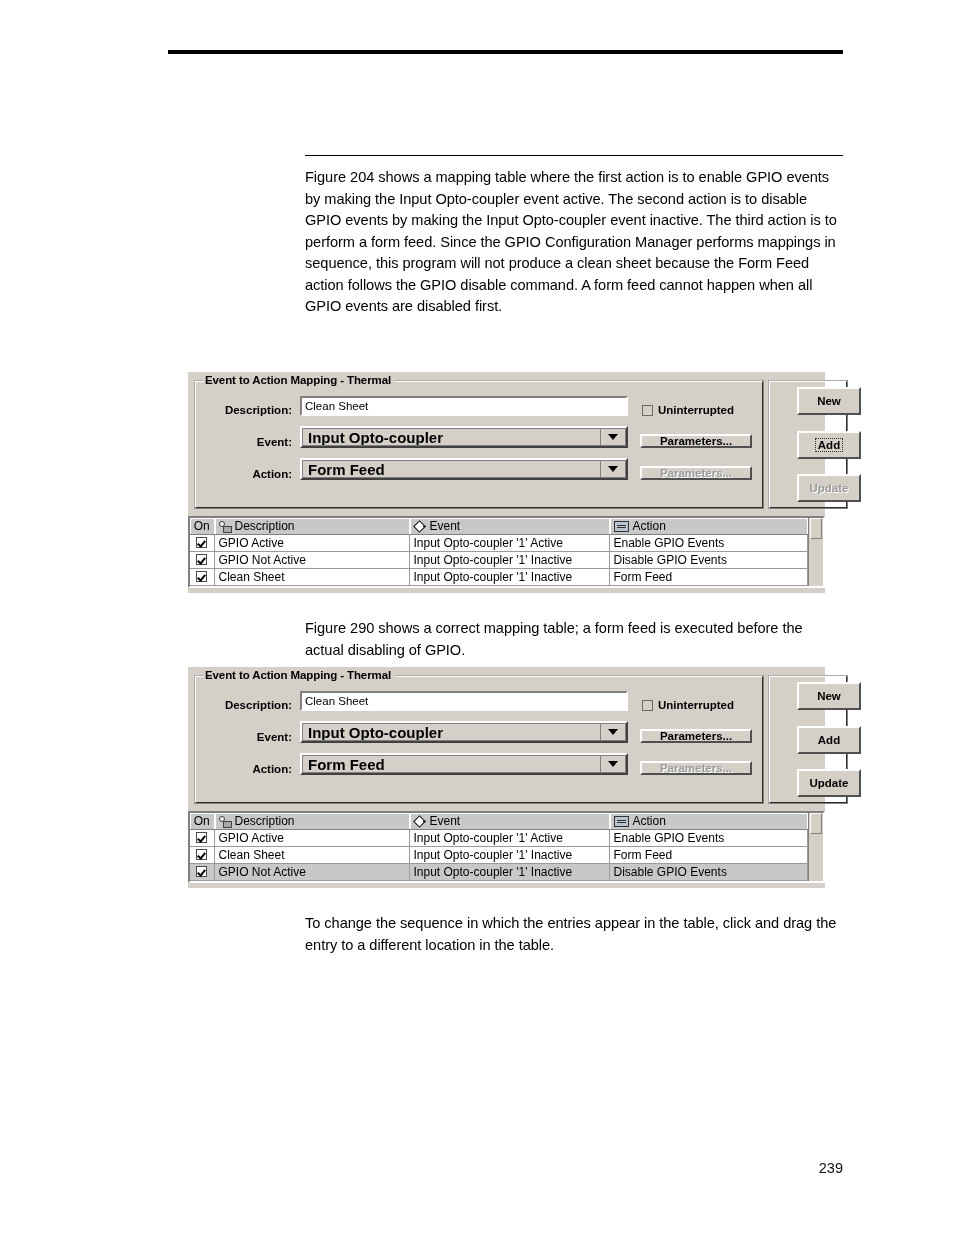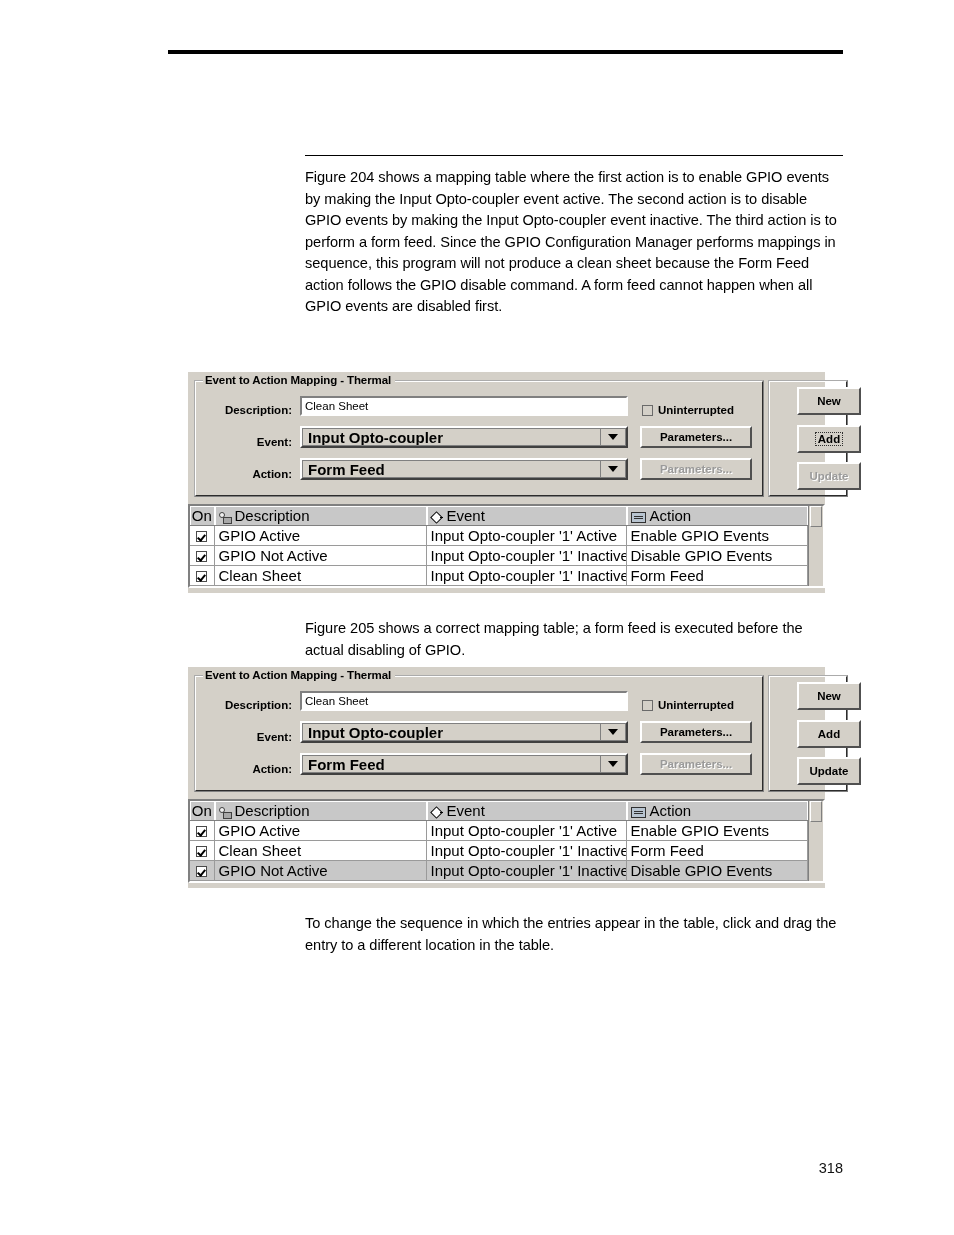--- a/index.html
+++ b/index.html
@@ -97,21 +97,21 @@
     white-space: nowrap;
     letter-spacing: -0.1px;
   }
 
   .form-row {
     display: flex;
     align-items: flex-end;
     height: 22px;
     margin-bottom: 10px;
   }
-  .form-row:last-child { margin-bottom: 6px; }
+  .form-row:last-child { margin-bottom: 18px; }
 
   .field-label {
     width: 86px;
     text-align: right;
     padding-right: 8px;
     font-weight: bold;
     font-size: 11.5px;
     white-space: nowrap;
   }
 
@@ -207,21 +207,21 @@
   }
   .btn.disabled { color: #9a9a9a; text-shadow: 1px 1px 0 #ffffff; }
   .btn .focusring {
     border: 1px dotted #303030;
     padding: 0 2px;
     margin: 0 -2px;
   }
 
   .btn-params {
     width: 112px;
-    height: 22px;
+    height: 14px;
     margin-left: 12px;
   }
 
   
   .btn-col-outer {
     border: 2px groove #ffffff;
     border-color: #ffffff #808080 #808080 #ffffff;
     margin: 6px 5px 5px 0;
     padding: 5px 6px;
     display: flex;
@@ -243,21 +243,21 @@
     border: 2px solid;
     border-color: #808080 #ffffff #ffffff #808080;
     background: #ffffff;
     display: flex;
     position: relative;
   }
   .table-main { flex: 1 1 auto; min-width: 0; }
 
   .tbl { width: 100%; border-collapse: collapse; table-layout: fixed; }
   .tbl th, .tbl td {
-    font-size: 15px;
+    font-size: 12px;
     font-weight: normal;
     text-align: left;
     padding: 1px 0 1px 4px;
     height: 16px;
     overflow: hidden;
     white-space: nowrap;
     box-sizing: border-box;
   }
   .tbl thead th {
     background: #c8c8c8;
@@ -274,21 +274,21 @@
   }
   .tbl tbody tr.selected td {
     background: #c8c8c8;
   }
   .tbl td.cell-on {
     text-align: center;
     padding-left: 0;
   }
 
   .col-on    { width: 24px; }
-  .col-desc  { width: 212px; }
+  .col-desc  { width: 195px; }
   .col-event { width: 200px; }
 
   
   .hdr-icon {
     display: inline-block;
     vertical-align: -2px;
     margin-right: 4px;
   }
   .icon-sort {
     width: 12px; height: 11px;
@@ -485,21 +485,21 @@
       </table>
     </div>
     <div class="tbl-scroll">
       <div class="thumb"></div>
     </div>
   </div>
   <div class="dialog-bottom-strip"></div>
 </div>
 
 <div class="prose" id="para-block-2">
-  <p>Figure 205 shows a correct mapping table; a form feed is executed before the actual disabling of GPIO.</p>
+  <p>Figure 290 shows a correct mapping table; a form feed is executed before the actual disabling of GPIO.</p>
 </div>
 
 <div class="dialog" id="dialog-2">
 
   <div class="dialog-top">
 
     <div class="groupbox">
       <div class="group-title">Event to Action Mapping - Thermal</div>
 
       <div class="form-row">
@@ -578,13 +578,13 @@
       <div class="thumb"></div>
     </div>
   </div>
   <div class="dialog-bottom-strip"></div>
 </div>
 
 <div class="prose" id="para-block-3">
   <p>To change the sequence in which the entries appear in the table, click and drag the entry to a different location in the table.</p>
 </div>
 
-<div class="page-number">318</div>
+<div class="page-number">239</div>
 
 </body></html>

